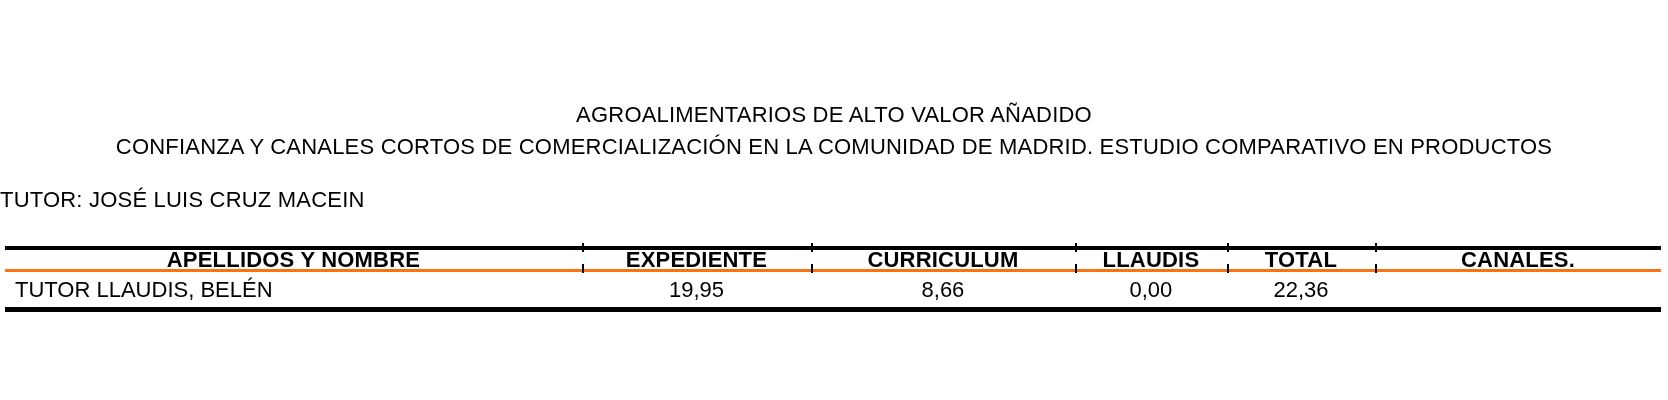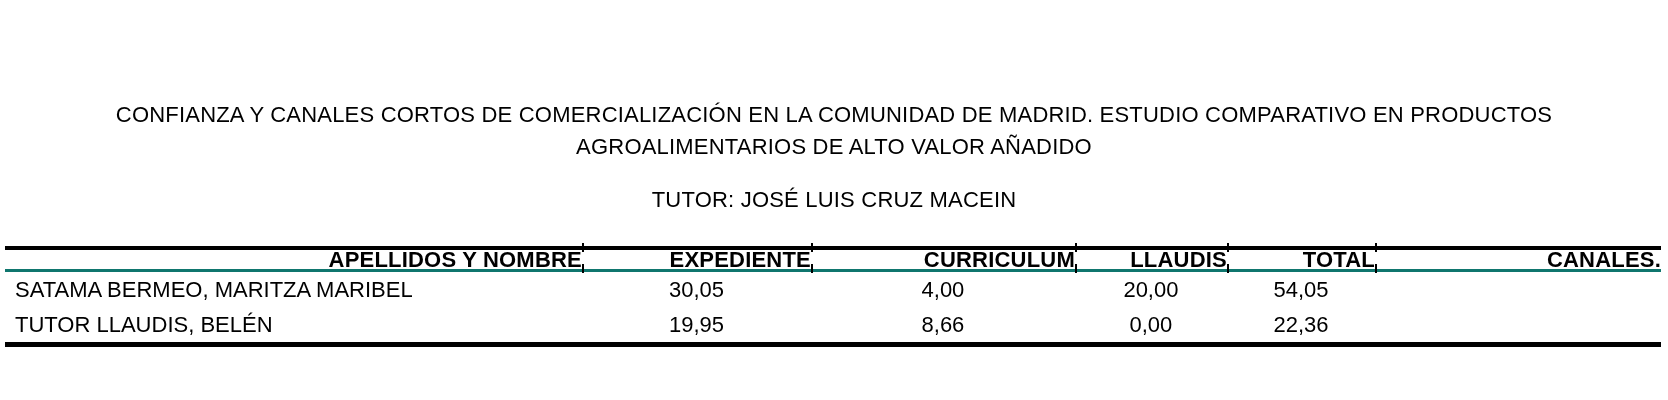--- a/index.html
+++ b/index.html
@@ -38,42 +38,42 @@
     text-align: center;
     font-size: 22px;
     line-height: 32px;
     letter-spacing: 0.2px;
   }
   .tutor-line {
     position: absolute;
     top: 187px;
     left: 0;
     width: 100%;
-    text-align: center;
+    text-align: left;
     font-size: 22px;
     letter-spacing: 0.2px;
   }
   .table-wrap {
     position: absolute;
     top: 246px;
     left: 5px;
     width: 1656px;
   }
   table.results {
     width: 100%;
     border-collapse: collapse;
     table-layout: fixed;
     border-top: 4px solid #000000;
     border-bottom: 5px solid #000000;
   }
   table.results thead th {
-    border-bottom: 3px solid #0f766e;
+    border-bottom: 3px solid #f97316;
     font-size: 22px;
     font-weight: bold;
-    text-align: right;
+    text-align: center;
     height: 17px;
     line-height: 19px;
     padding: 0;
     letter-spacing: 0.2px;
     overflow: hidden;
     white-space: nowrap;
   }
   table.results tbody td {
     font-size: 22px;
     text-align: center;
@@ -109,22 +109,22 @@
   .col-tot    { width: 8.94%; }
   .col-adj    { width: 17.27%; }
 </style>
 </head>
 <body>
 
 <div class="doc">
 
 
   <div class="project-title">
+    <div>AGROALIMENTARIOS DE ALTO VALOR AÑADIDO</div>
     <div>CONFIANZA Y CANALES CORTOS DE COMERCIALIZACIÓN EN LA COMUNIDAD DE MADRID. ESTUDIO COMPARATIVO EN PRODUCTOS</div>
-    <div>AGROALIMENTARIOS DE ALTO VALOR AÑADIDO</div>
   </div>
 
   <div class="tutor-line">TUTOR: JOSÉ LUIS CRUZ MACEIN</div>
 
   <div class="table-wrap">
     <table class="results">
       <colgroup>
         <col class="col-name">
           <col class="col-exp">
           <col class="col-cur">
@@ -137,28 +137,20 @@
           <th>APELLIDOS Y NOMBRE</th>
           <th>EXPEDIENTE</th>
           <th>CURRICULUM</th>
           <th>LLAUDIS</th>
           <th>TOTAL</th>
           <th>CANALES.</th>
         </tr>
       </thead>
       <tbody>
         <tr>
-          <td class="cell-name">SATAMA BERMEO, MARITZA MARIBEL</td>
-          <td>30,05</td>
-          <td>4,00</td>
-          <td>20,00</td>
-          <td>54,05</td>
-          <td></td>
-        </tr>
-        <tr>
           <td class="cell-name">TUTOR LLAUDIS, BELÉN</td>
           <td>19,95</td>
           <td>8,66</td>
           <td>0,00</td>
           <td>22,36</td>
           <td></td>
         </tr>
       </tbody>
     </table>
     <span class="tick t-top b1"></span>

